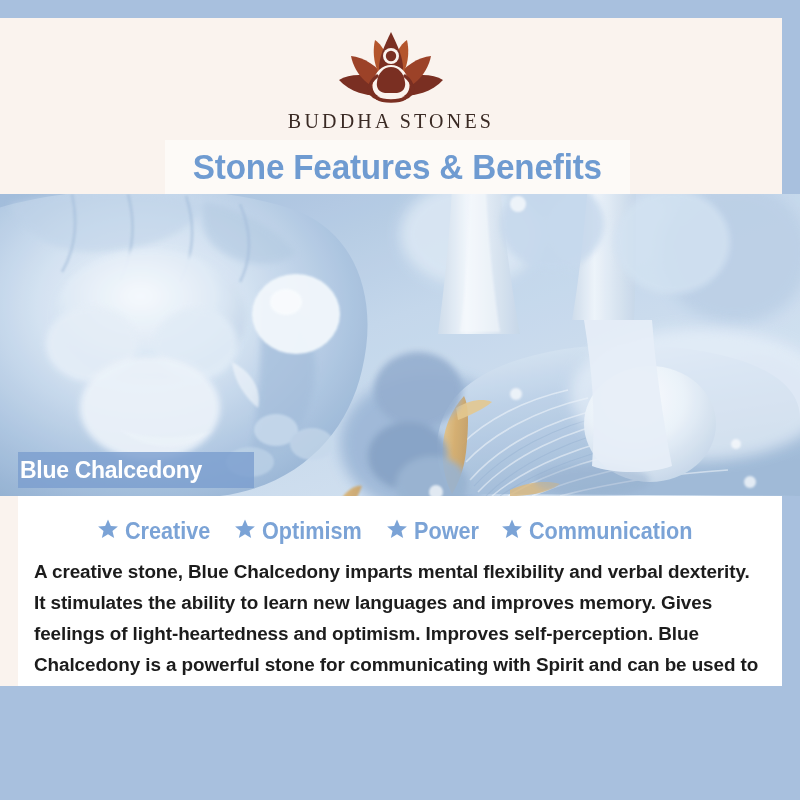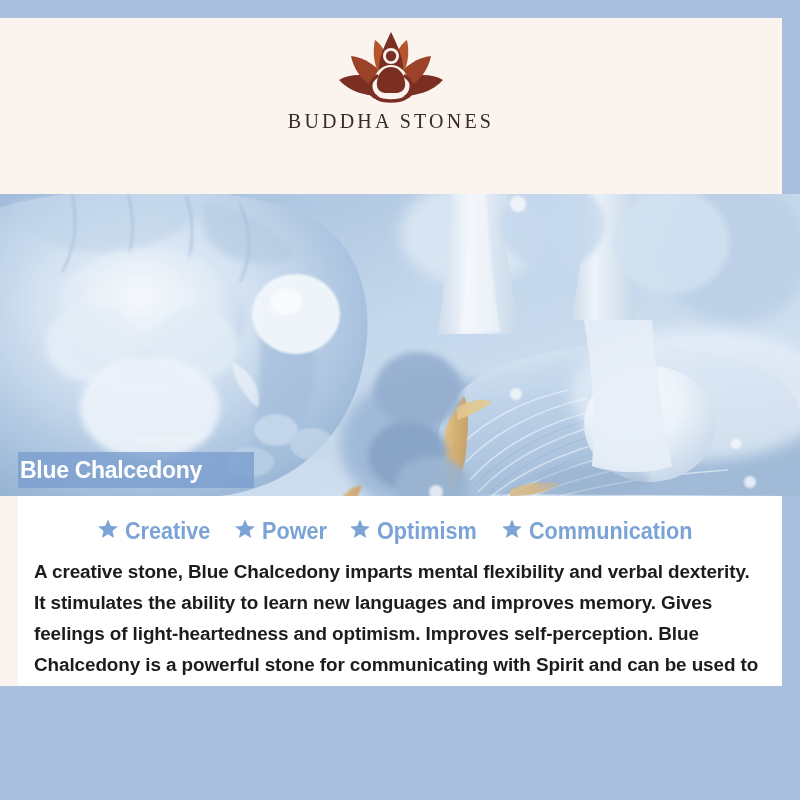--- a/index.html
+++ b/index.html
@@ -244,20 +244,23 @@
       <g fill="none" stroke="#7a2f22" stroke-width="3.4" stroke-linecap="round">
         <path d="M50 50 C40 58 40 68 50 72"></path>
         <path d="M78 50 C88 58 88 68 78 72"></path>
         <path d="M50 72 C56 76 72 76 78 72"></path>
       </g>
     </svg>
 
     <div class="brand-name">BUDDHA STONES</div>
   </div>
 
+  <div class="title-panel">
+    <div class="title-text">Stone Features &amp; Benefits</div>
+  </div>
 
   <div class="hero">
     <svg viewBox="0 0 800 302" preserveAspectRatio="none">
       <defs>
         <linearGradient id="bgG" x1="0" y1="0" x2="1" y2="1">
           <stop offset="0%" stop-color="#9db8d8"></stop>
           <stop offset="45%" stop-color="#c3d6ea"></stop>
           <stop offset="100%" stop-color="#dce8f4"></stop>
         </linearGradient>
         <radialGradient id="skullG" cx="42%" cy="38%" r="72%">
@@ -431,28 +434,28 @@
         <svg class="star-icon" viewBox="0 0 24 24">
           <polygon points="12,1.5 15.1,8.6 22.8,9.3 16.9,14.3 18.7,21.8 12,17.8 5.3,21.8 7.1,14.3 1.2,9.3 8.9,8.6" fill="#7ba3d6"></polygon>
         </svg>
         <span class="feature-label">Creative</span>
       </div>
 
       <div class="feature">
         <svg class="star-icon" viewBox="0 0 24 24">
           <polygon points="12,1.5 15.1,8.6 22.8,9.3 16.9,14.3 18.7,21.8 12,17.8 5.3,21.8 7.1,14.3 1.2,9.3 8.9,8.6" fill="#7ba3d6"></polygon>
         </svg>
-        <span class="feature-label">Power</span>
+        <span class="feature-label">Optimism</span>
       </div>
 
       <div class="feature">
         <svg class="star-icon" viewBox="0 0 24 24">
           <polygon points="12,1.5 15.1,8.6 22.8,9.3 16.9,14.3 18.7,21.8 12,17.8 5.3,21.8 7.1,14.3 1.2,9.3 8.9,8.6" fill="#7ba3d6"></polygon>
         </svg>
-        <span class="feature-label">Optimism</span>
+        <span class="feature-label">Power</span>
       </div>
 
       <div class="feature">
         <svg class="star-icon" viewBox="0 0 24 24">
           <polygon points="12,1.5 15.1,8.6 22.8,9.3 16.9,14.3 18.7,21.8 12,17.8 5.3,21.8 7.1,14.3 1.2,9.3 8.9,8.6" fill="#7ba3d6"></polygon>
         </svg>
         <span class="feature-label">Communication</span>
       </div>
 
     </div>

